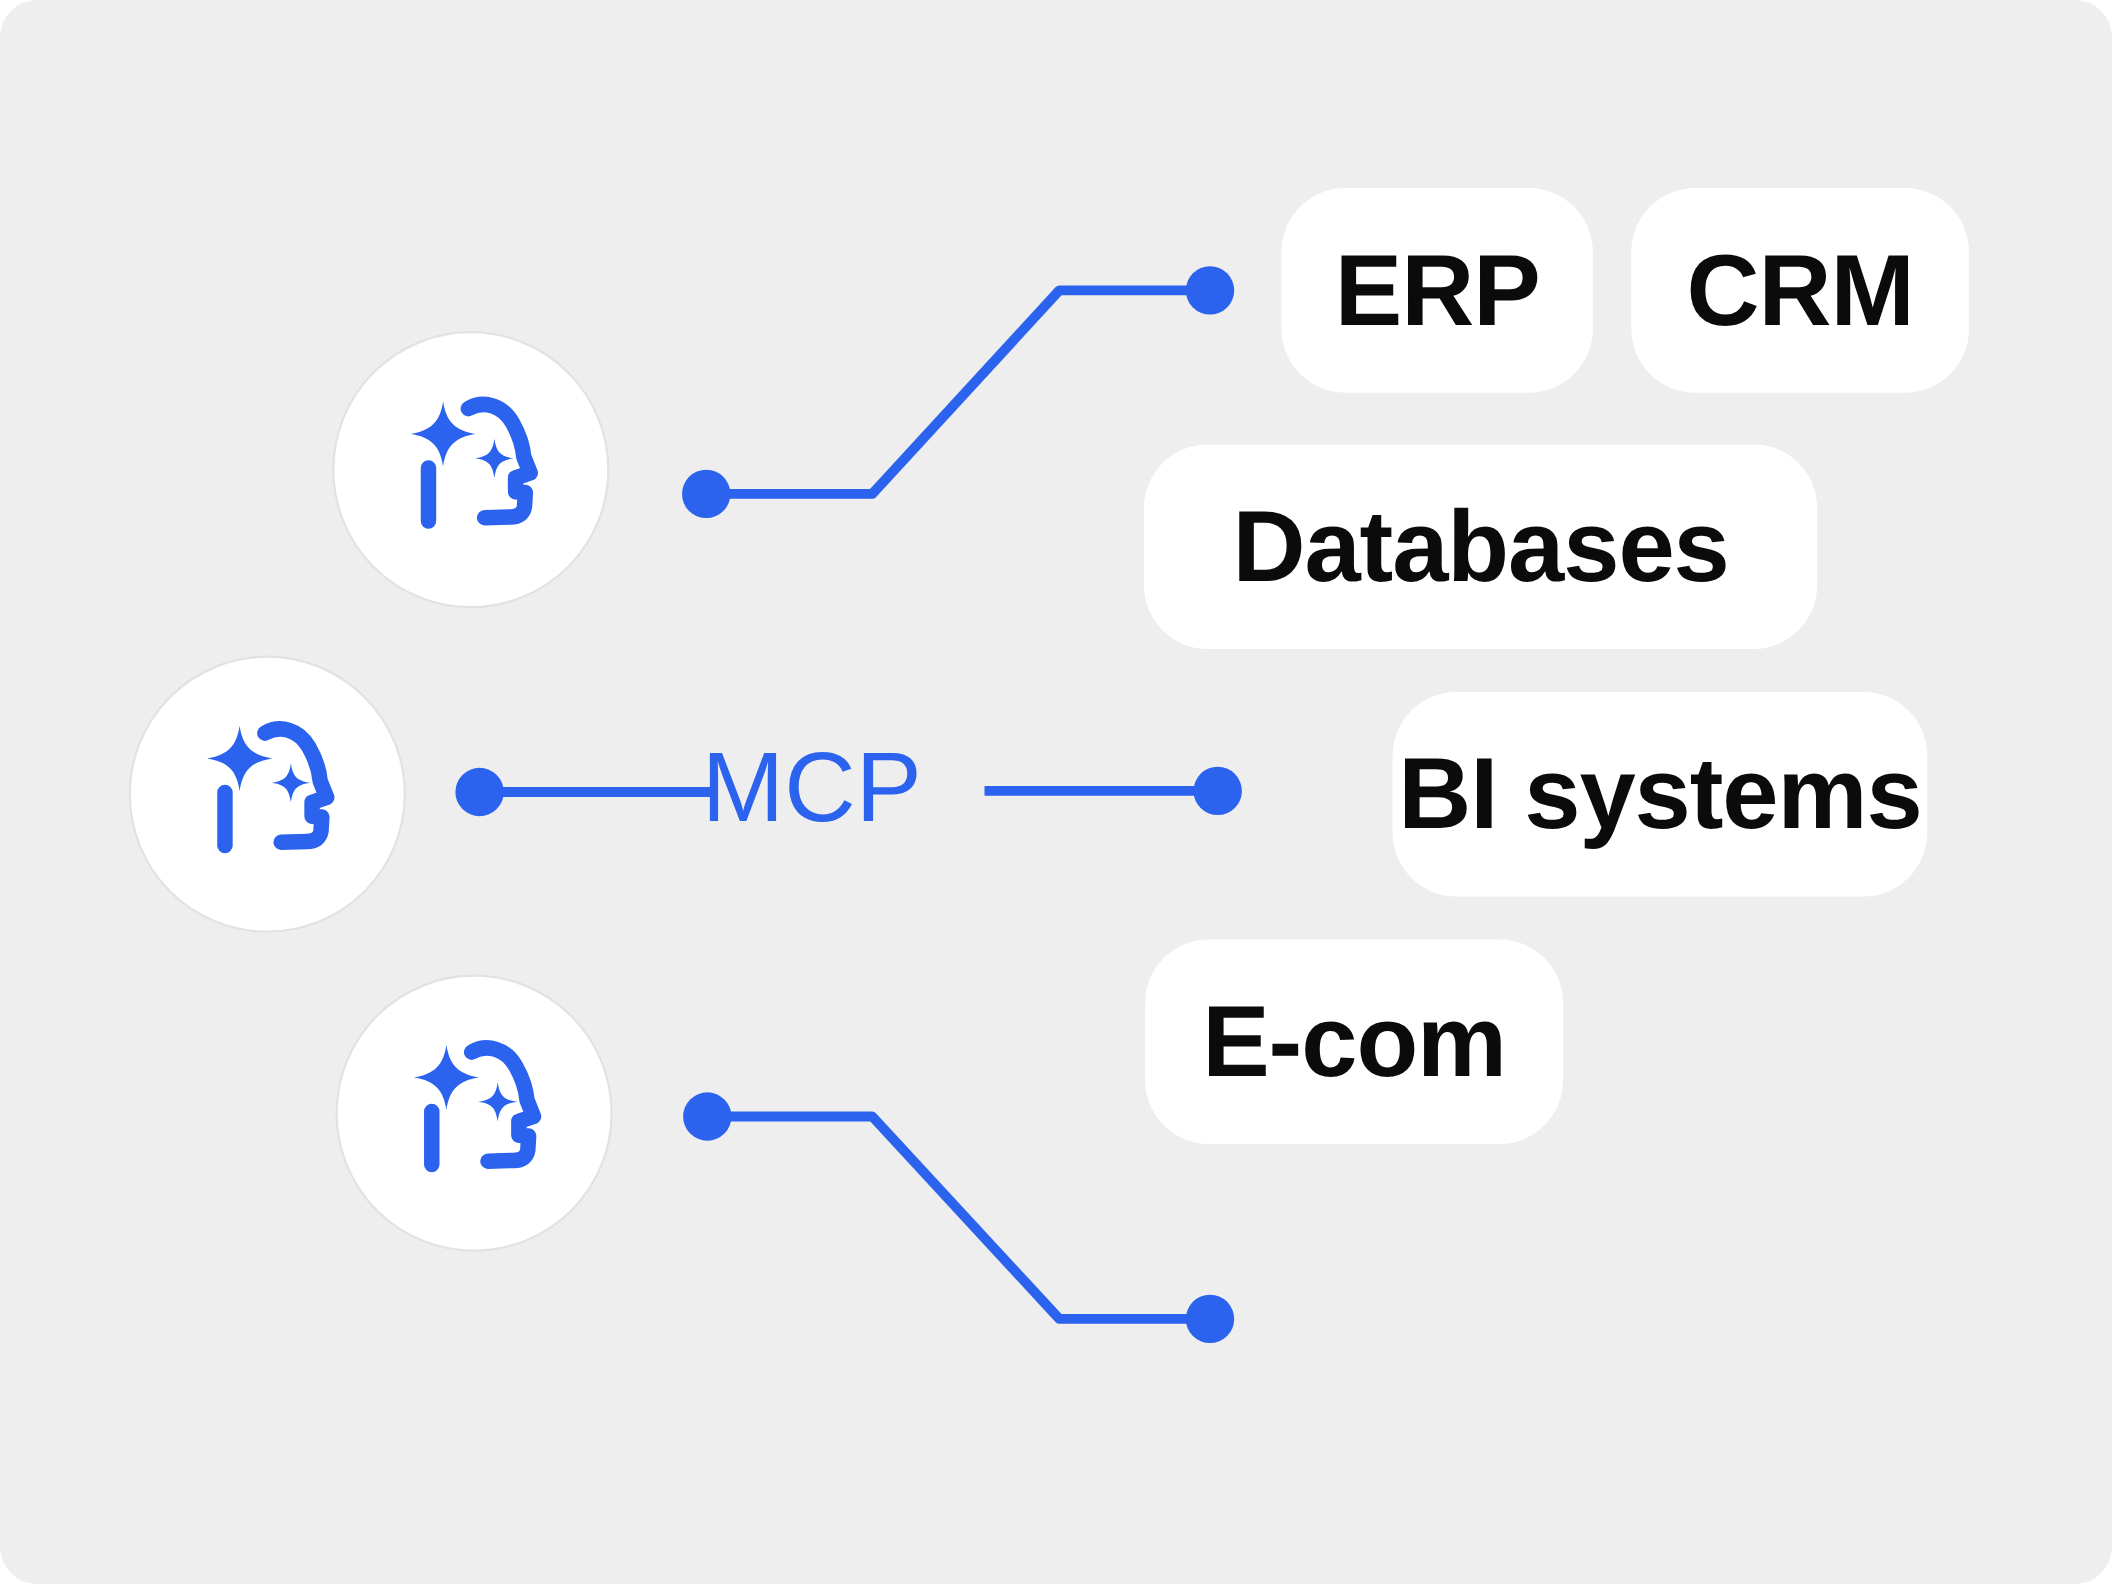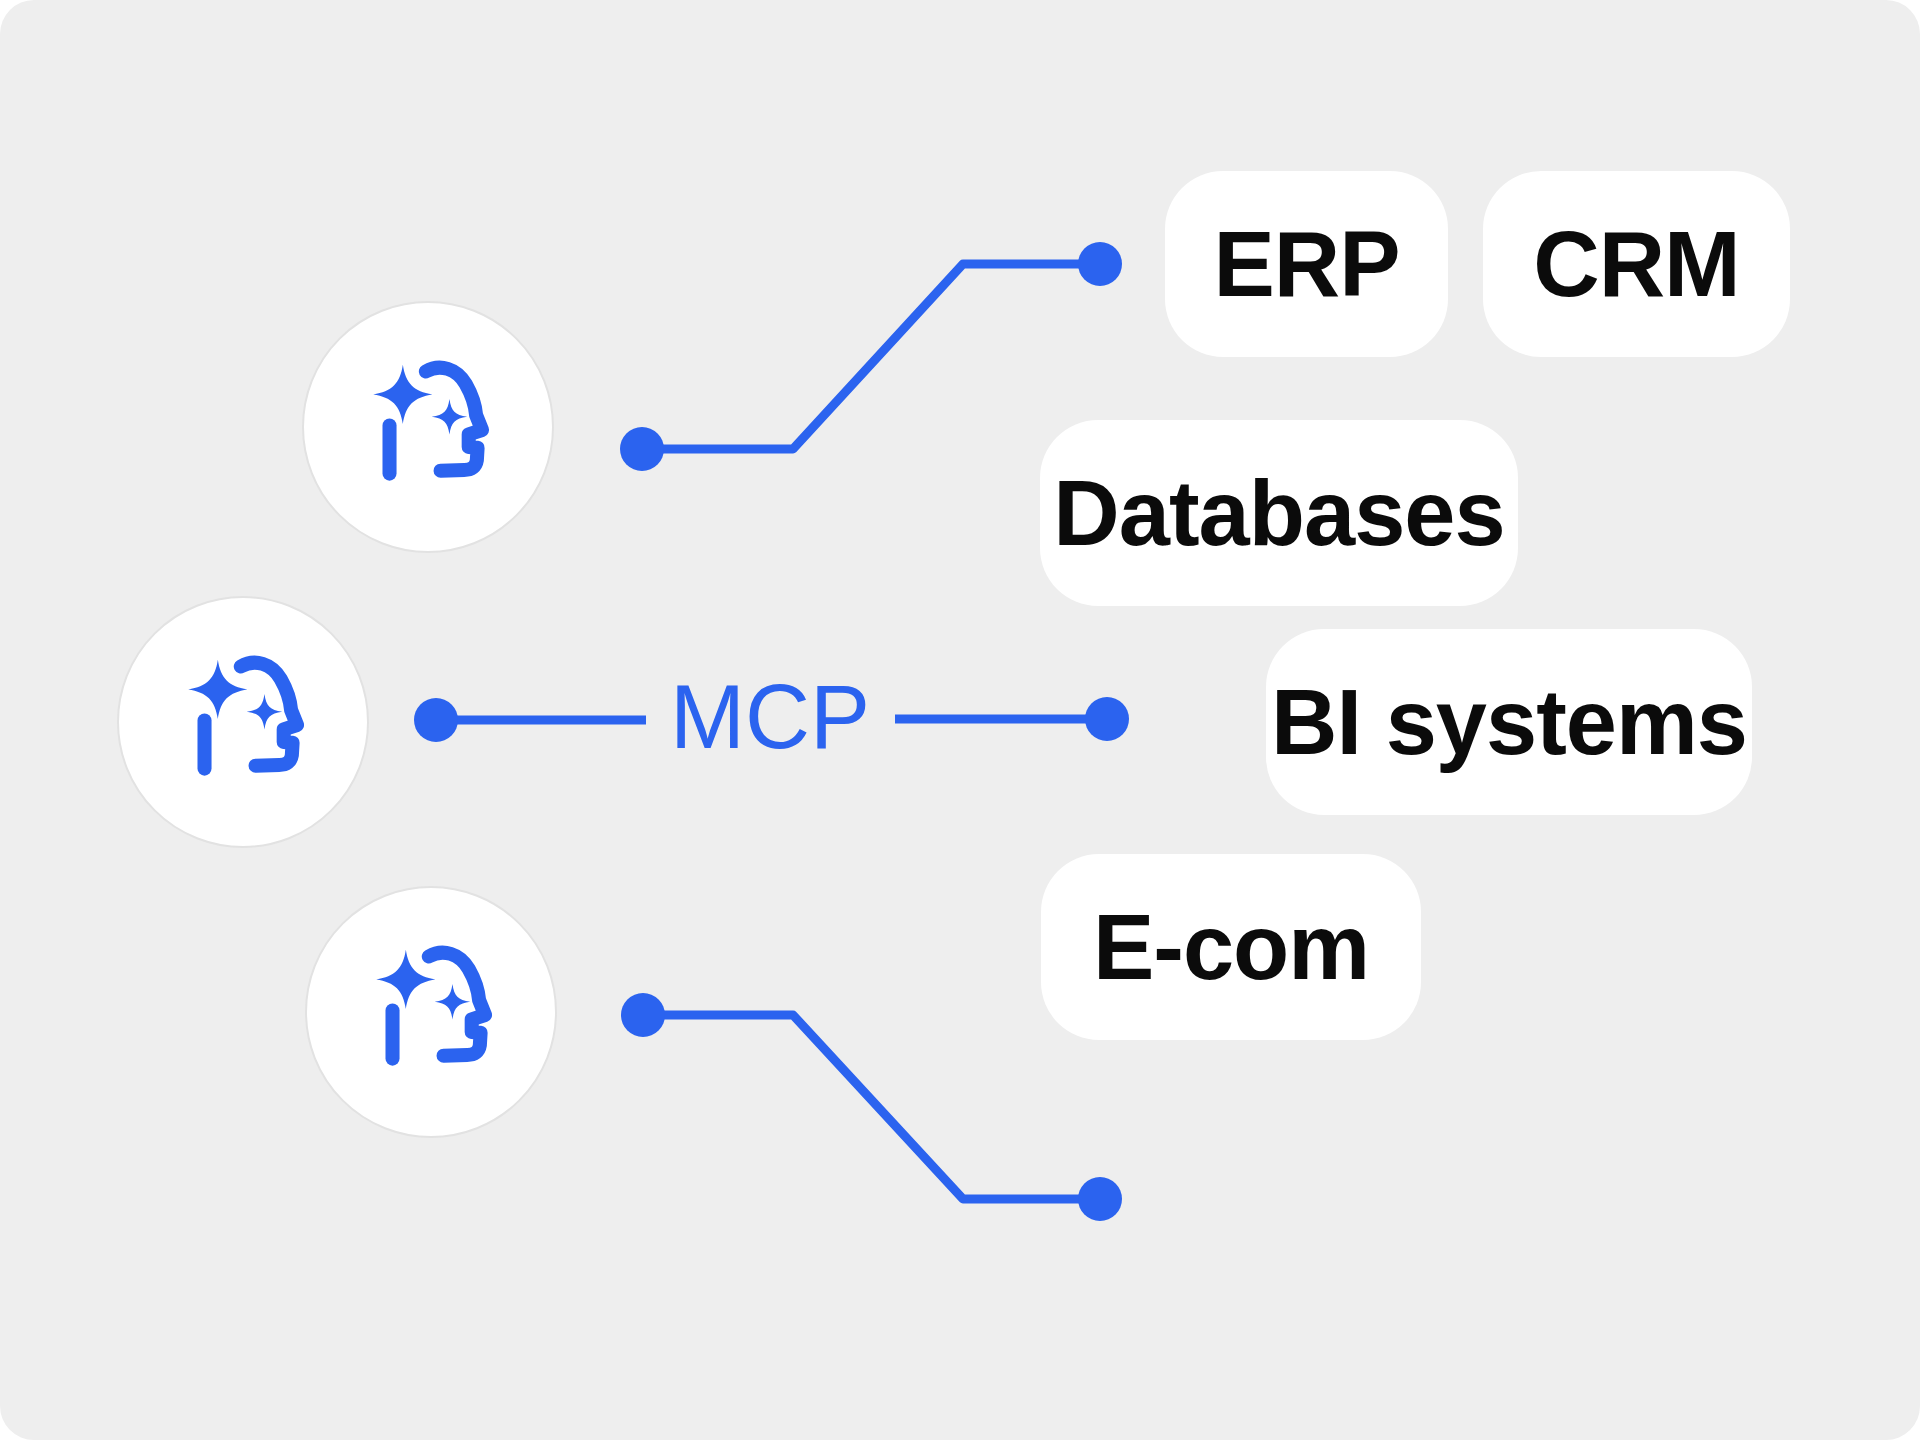--- a/index.html
+++ b/index.html
@@ -32,21 +32,21 @@
     background:var(--circle-bg);
     border:2px solid var(--circle-border);
     border-radius:50%;
     display:flex;align-items:center;justify-content:center;
   }
   .agent svg{width:148px;height:148px;display:block;}
   .icon-fill{fill:var(--accent);}
   .icon-stroke{fill:none;stroke:var(--accent);stroke-width:9.5;stroke-linecap:round;stroke-linejoin:round;}
   .hub-label{
     position:absolute;
-    left:770px;top:717px;
+    left:738px;top:717px;
     transform:translate(-50%,-50%);
     color:var(--accent);
     font-size:90px;
     font-weight:400;
     letter-spacing:0;
     white-space:nowrap;
   }
   .pill{
     position:absolute;
     height:186px;
@@ -54,21 +54,21 @@
     border-radius:58px;
     display:flex;align-items:center;justify-content:center;
     color:var(--pill-text);
     font-size:92px;
     font-weight:700;
     letter-spacing:-1px;
     white-space:nowrap;
   }
   .pill-erp{left:1165px;top:171px;width:283px;}
   .pill-crm{left:1483px;top:171px;width:307px;}
-  .pill-databases{left:1040px;top:420px;width:478px;}
+  .pill-databases{left:1040px;top:404px;width:612px;}
   .pill-bi{left:1266px;top:629px;width:486px;}
   .pill-ecom{left:1041px;top:854px;width:380px;}
   .pill-warehouse{left:1240px;top:1106px;width:556px;}
 </style>
 </head>
 <body>
 
 <div class="canvas">
 
   <svg width="0" height="0" style="position:absolute" aria-hidden="true">

